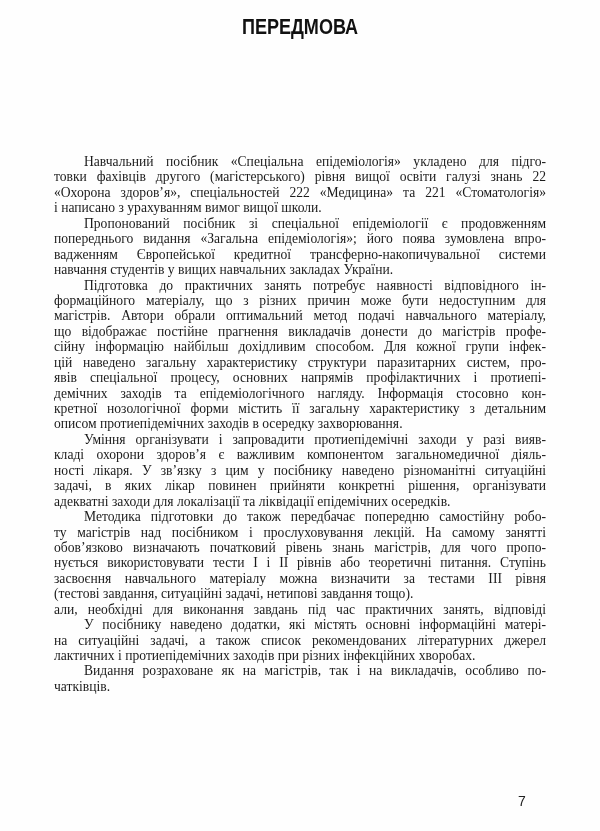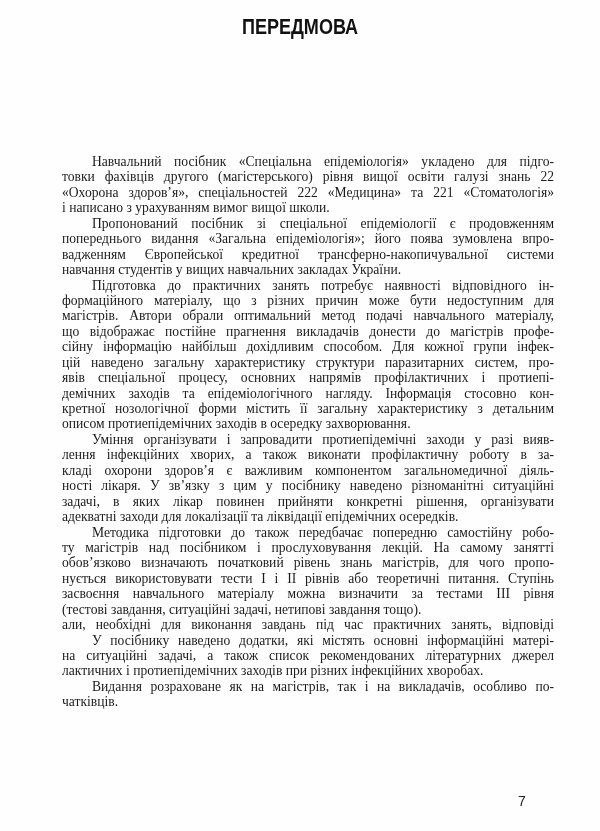--- a/index.html
+++ b/index.html
@@ -10,21 +10,20 @@
   .page { position: absolute; left: 0; top: 0; width: 600px; height: 831px; background: #fefefe; }
   .title {
     position: absolute; left: 0; top: 14px; width: 600px; text-align: center;
     font-family: "Liberation Sans", sans-serif; font-weight: bold; font-size: 22px;
     letter-spacing: 0px; color: #111; transform: scaleX(0.82); transform-origin: 300px 0;
   }
   .body-text {
     position: absolute; left: 54px; top: 154px; width: 492px;
     font-family: "Liberation Serif", "DejaVu Serif", serif; font-size: 13.6px; line-height: 15.45px;
     color: #1b1b1b;
-    margin-left: 8px;
   }
   .line {
     display: block; text-align: justify; text-align-last: justify; white-space: nowrap;
     height: 15.45px; overflow: visible;
   }
   .line.last { text-align-last: left; }
   .line.indent { padding-left: 30px; }
   .page-number {
     position: absolute; left: 518px; top: 793px;
     font-family: "Liberation Sans", sans-serif; font-size: 14px; color: #222;
@@ -60,21 +59,20 @@
       <span class="line">сійну інформацію найбільш дохідливим способом. Для кожної групи інфек-</span>
       <span class="line">цій наведено загальну характеристику структури паразитарних систем, про-</span>
       <span class="line">явів спеціальної процесу, основних напрямів профілактичних і протиепі-</span>
       <span class="line">демічних заходів та епідеміологічного нагляду. Інформація стосовно кон-</span>
       <span class="line">кретної нозологічної форми містить її загальну характеристику з детальним</span>
       <span class="line last">описом протиепідемічних заходів в осередку захворювання.</span>
     </div>
 
     <div>
       <span class="line indent">Уміння організувати і запровадити протиепідемічні заходи у разі вияв-</span>
-      <span class="line">лення інфекційних хворих, а також виконати профілактичну роботу в за-</span>
       <span class="line">кладі охорони здоров’я є важливим компонентом загальномедичної діяль-</span>
       <span class="line">ності лікаря. У зв’язку з цим у посібнику наведено різноманітні ситуаційні</span>
       <span class="line">задачі, в яких лікар повинен прийняти конкретні рішення, організувати</span>
       <span class="line last">адекватні заходи для локалізації та ліквідації епідемічних осередків.</span>
     </div>
 
     <div>
       <span class="line indent">Методика підготовки до також передбачає попередню самостійну робо-</span>
       <span class="line">ту магістрів над посібником і прослуховування лекцій. На самому занятті</span>
       <span class="line">обов’язково визначають початковий рівень знань магістрів, для чого пропо-</span>

